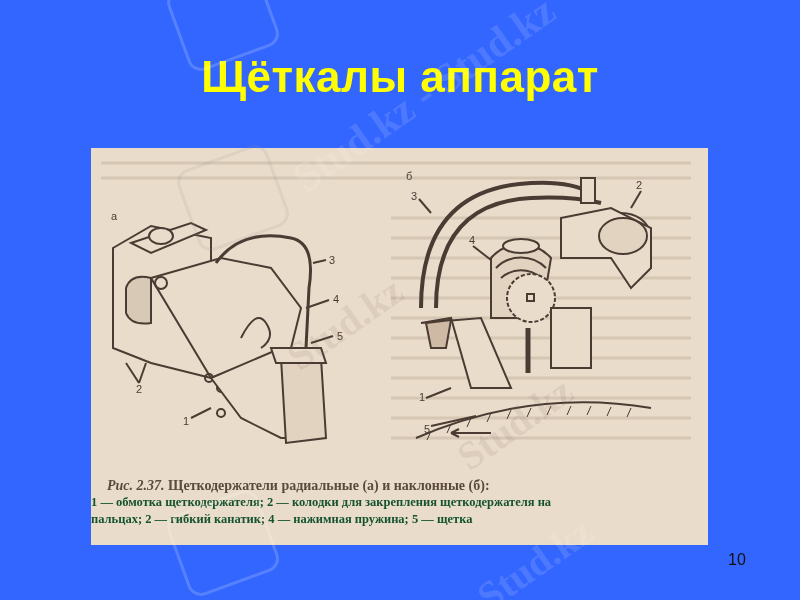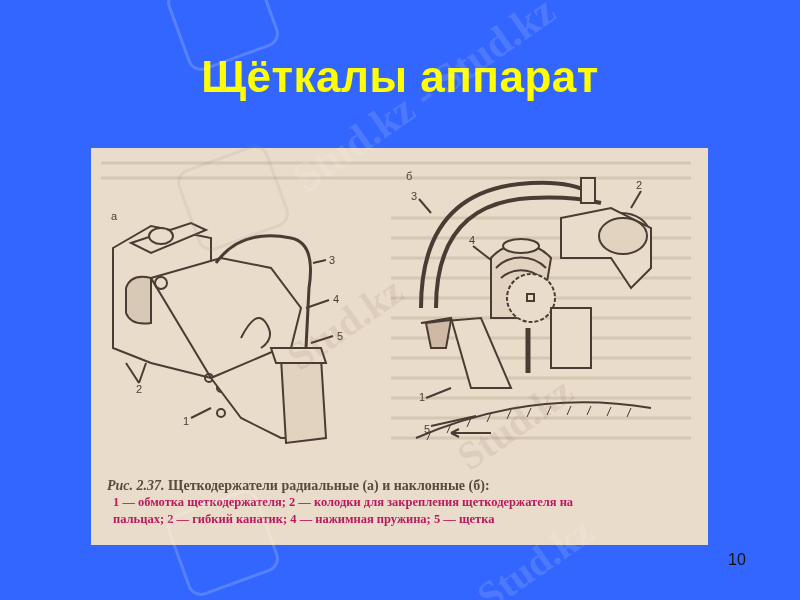--- a/index.html
+++ b/index.html
@@ -19,21 +19,21 @@
       position: absolute; left: 91px; top: 148px; width: 617px; height: 397px;
       background: #eadccb; overflow: hidden; z-index: 2;
     }
     .figure svg { position: absolute; left: 0; top: 0; }
     .caption {
       position: absolute; left: 0; top: 330px; width: 617px;
       font-family: "Liberation Serif", serif; color: #5a4a3e;
     }
     .cap-title { font-size: 14px; font-weight: bold; margin-left: 16px; }
     .cap-title i { font-style: italic; }
-    .cap-line { font-size: 12.5px; font-weight: bold; padding-left: 22px; line-height: 17px; color: #be185d; }
+    .cap-line { font-size: 12.5px; font-weight: bold; line-height: 17px; color: #14532d; }
     .page-num {
       position: absolute; left: 728px; top: 551px; font-size: 16px; color: #111;
       z-index: 3;
     }
     .wm {
       position: absolute; font-family: "Liberation Serif", serif; font-weight: bold;
       color: rgba(255,255,255,0.13); font-size: 40px; transform: rotate(-35deg);
       z-index: 4; pointer-events: none; white-space: nowrap;
     }
     .wm-dark { color: rgba(120,100,90,0.12); }

